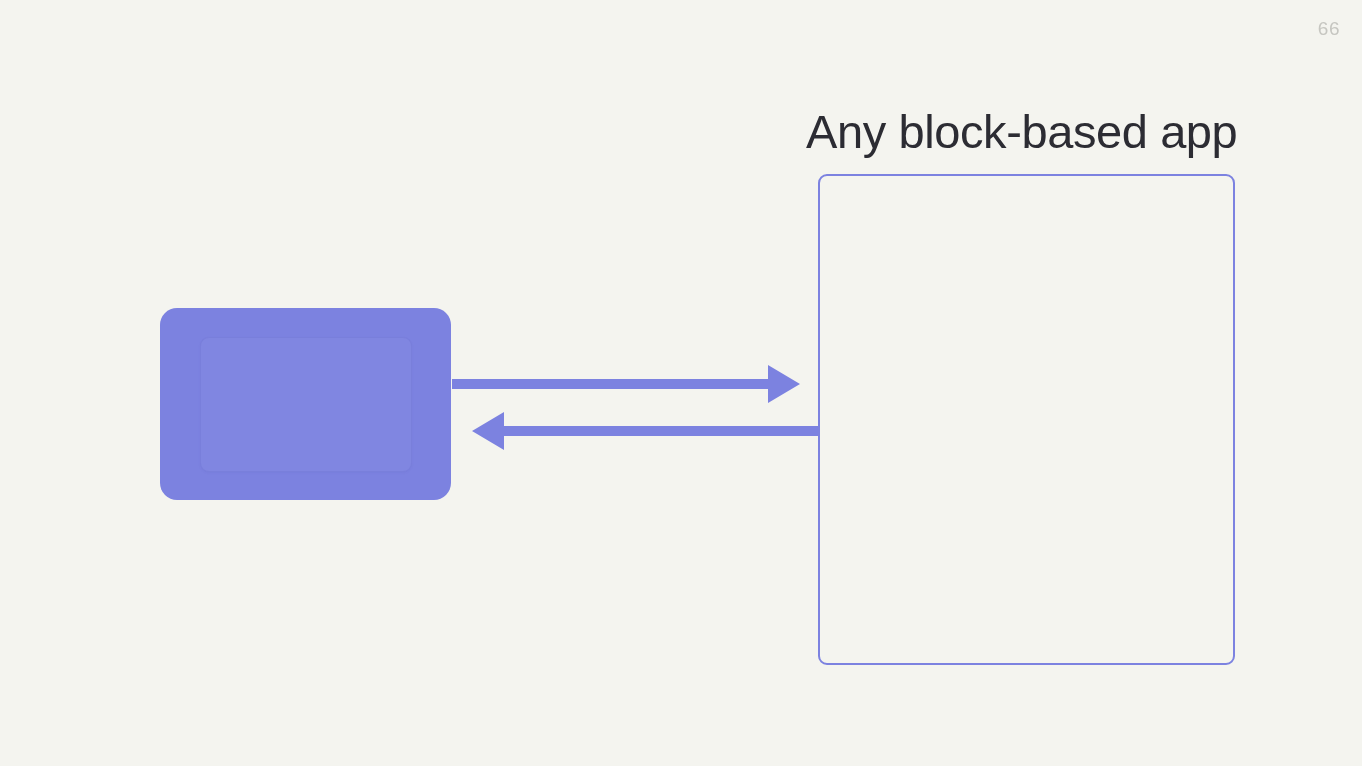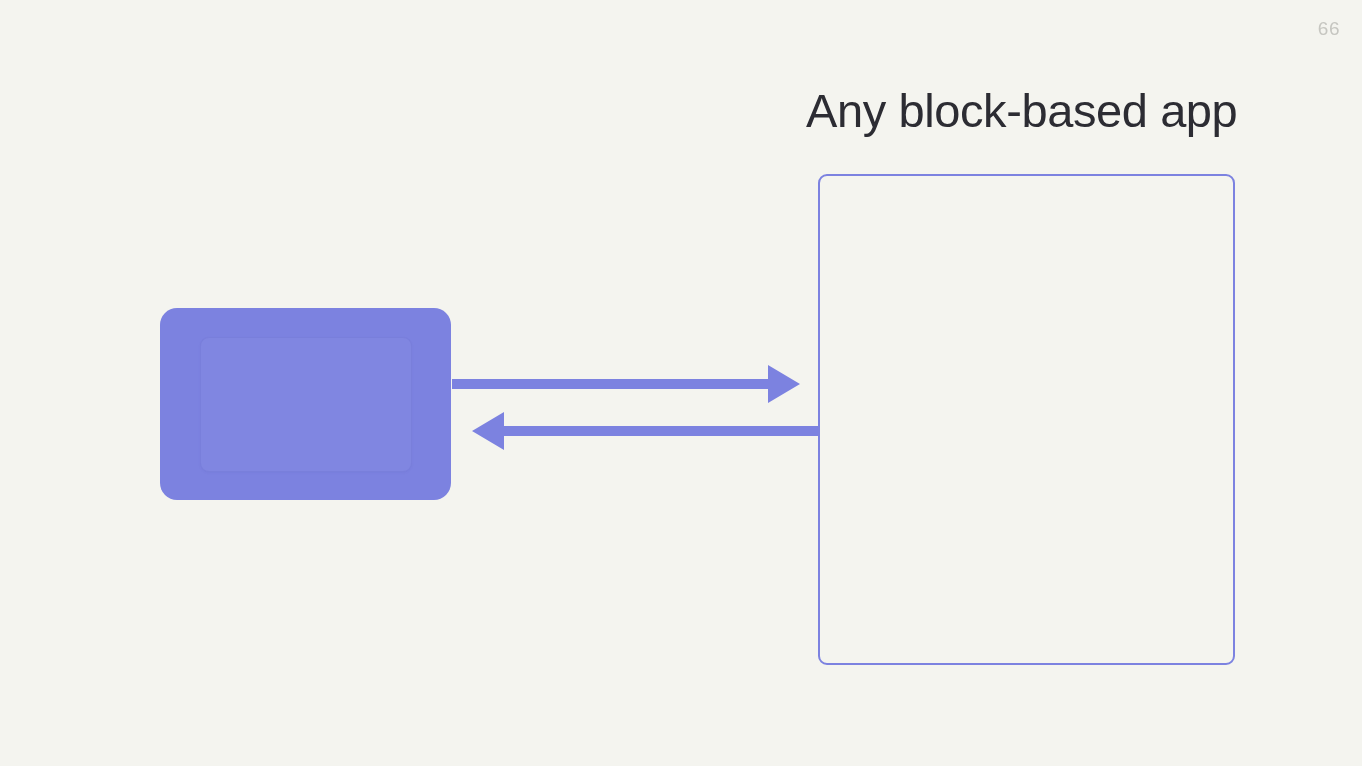--- a/index.html
+++ b/index.html
@@ -44,21 +44,21 @@
     letter-spacing: -0.4px;
     white-space: nowrap;
     line-height: 1.1;
   }
   .heading-left-label {
     left: 200px;
     top: 232px;
   }
   .heading-app-title {
     left: 806px;
-    top: 85px;
+    top: 106px;
   }
 
   
   .block-shape {
     position: absolute;
     left: 160px;
     top: 308px;
     width: 291px;
     height: 192px;
     background: #7c82e0;

